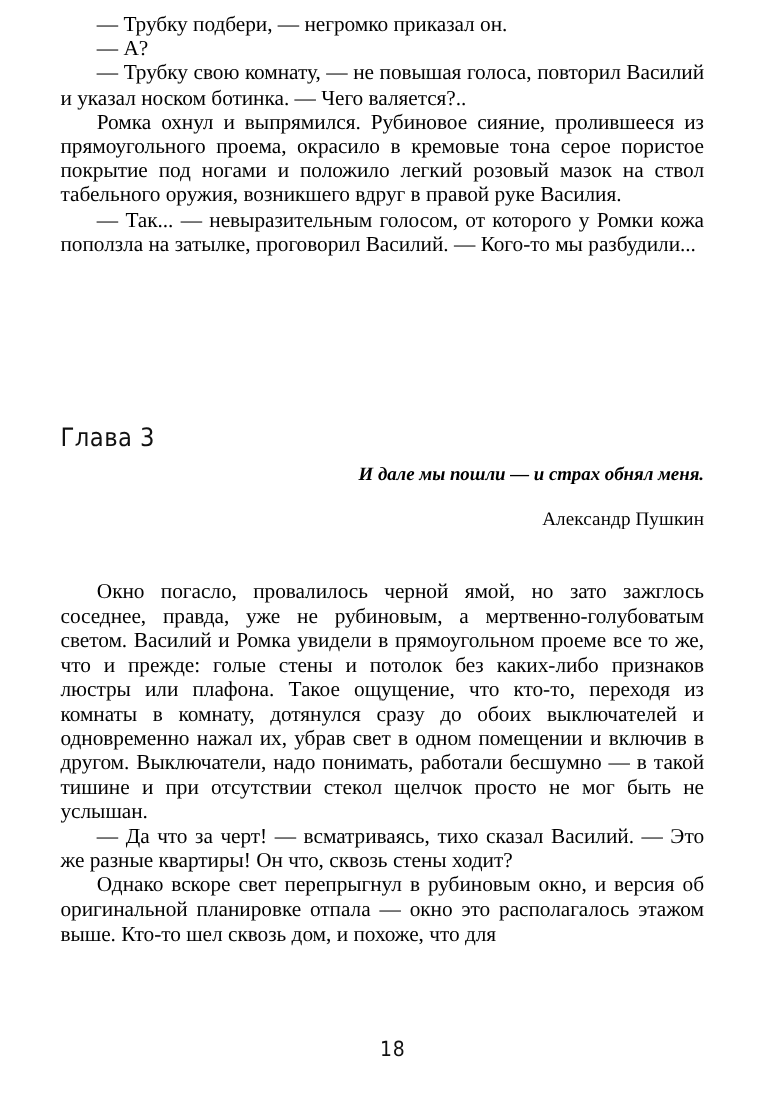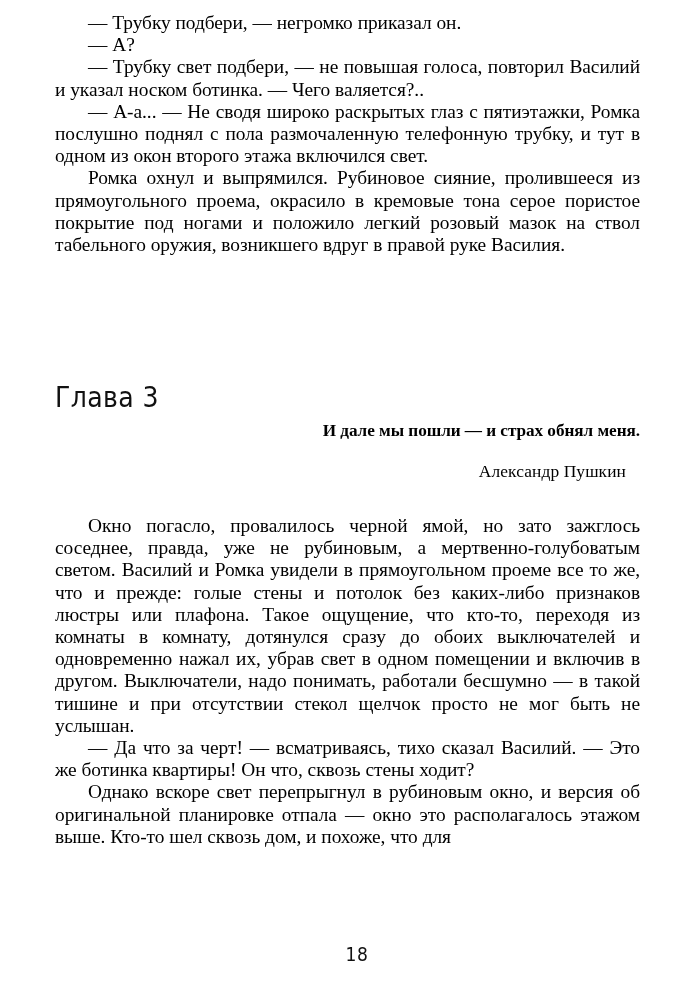--- a/index.html
+++ b/index.html
@@ -40,51 +40,52 @@
   }
   .chapter-block {
     position: absolute;
     left: 55px;
     top: 385px;
     width: 585px;
   }
   .chapter-title {
     margin: 0;
     font-family: "DejaVu Sans Condensed", "Liberation Sans Narrow", "Liberation Sans", sans-serif;
-    font-size: 28px;
+    font-size: 23px;
     font-weight: 400;
     letter-spacing: 0.4px;
     line-height: 26px;
     color: #111111;
   }
   .epigraph {
     position: absolute;
     left: 55px;
     top: 420px;
     width: 585px;
     text-align: right;
   }
   .epigraph-text {
     margin: 0;
+    font-style: italic;
     font-weight: 700;
     font-size: 17.2px;
     line-height: 21px;
     letter-spacing: -0.05px;
   }
   .epigraph-author {
-    margin: 14px;
+    margin: 0;
     margin-top: 20px;
     font-size: 17.4px;
     line-height: 21px;
     letter-spacing: 0.1px;
   }
   .body-lower {
     position: absolute;
     left: 55px;
-    top: 515px;
+    top: 528px;
     width: 585px;
   }
   .folio {
     position: absolute;
     left: 0;
     right: 0;
     top: 943px;
     text-align: center;
     font-family: "DejaVu Sans Condensed", "Liberation Sans Narrow", "Liberation Sans", sans-serif;
     font-size: 19px;
@@ -94,35 +95,35 @@
   }
 </style>
 </head>
 <body>
 
 <div class="page">
 
   <div class="textblock">
     <p class="body">— Трубку подбери, — негромко приказал он.</p>
     <p class="body">— А?</p>
-    <p class="body">— Трубку свет подбери, — не повышая голоса, повторил Василий и указал носком ботинка. — Чего валяется?..</p>
-    <p class="body">— А-а... — Не сводя широко раскрытых глаз с пятиэтажки, Ромка послушно поднял с пола размочаленную телефонную трубку, и тут в одном из окон второго этажа включился свет.</p>
+    <p class="body">— Трубку свою комнату, — не повышая голоса, повторил Василий и указал носком ботинка. — Чего валяется?..</p>
     <p class="body">Ромка охнул и выпрямился. Рубиновое сияние, пролившееся из прямоугольного проема, окрасило в кремовые тона серое пористое покрытие под ногами и положило легкий розовый мазок на ствол табельного оружия, возникшего вдруг в правой руке Василия.</p>
+    <p class="body">— Так... — невыразительным голосом, от которого у Ромки кожа поползла на затылке, проговорил Василий. — Кого-то мы разбудили...</p>
   </div>
 
   <div class="chapter-block">
     <h2 class="chapter-title">Глава 3</h2>
   </div>
 
   <div class="epigraph">
     <p class="epigraph-text">И дале мы пошли — и страх обнял меня.</p>
     <p class="epigraph-author">Александр Пушкин</p>
   </div>
 
   <div class="body-lower">
     <p class="body">Окно погасло, провалилось черной ямой, но зато зажглось соседнее, правда, уже не рубиновым, а мертвенно-голубоватым светом. Василий и Ромка увидели в прямоугольном проеме все то же, что и прежде: голые стены и потолок без каких-либо признаков люстры или плафона. Такое ощущение, что кто-то, переходя из комнаты в комнату, дотянулся сразу до обоих выключателей и одновременно нажал их, убрав свет в одном помещении и включив в другом. Выключатели, надо понимать, работали бесшумно — в такой тишине и при отсутствии стекол щелчок просто не мог быть не услышан.</p>
-    <p class="body">— Да что за черт! — всматриваясь, тихо сказал Василий. — Это же ботинка квартиры! Он что, сквозь стены ходит?</p>
+    <p class="body">— Да что за черт! — всматриваясь, тихо сказал Василий. — Это же разные квартиры! Он что, сквозь стены ходит?</p>
     <p class="body">Однако вскоре свет перепрыгнул в рубиновым окно, и версия об оригинальной планировке отпала — окно это располагалось этажом выше. Кто-то шел сквозь дом, и похоже, что для</p>
   </div>
 
   <div class="folio">18</div>
 
 </div>
 
 </body></html>

